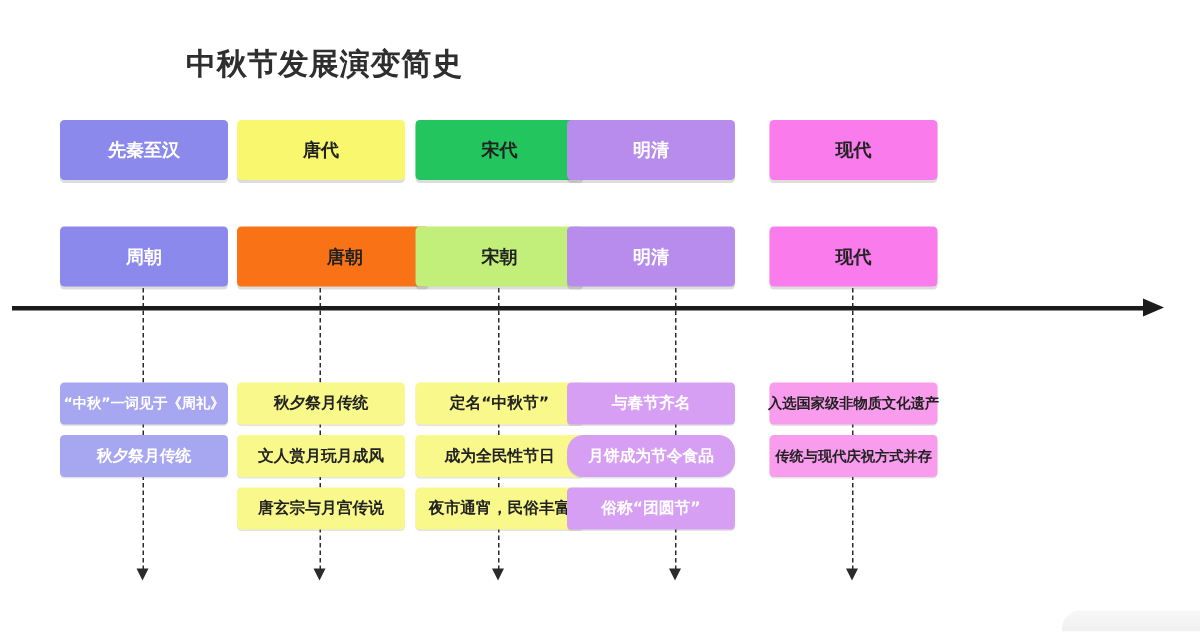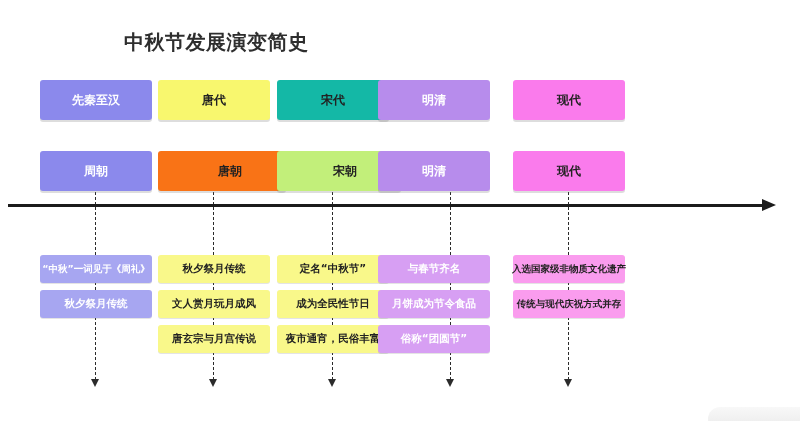--- a/index.html
+++ b/index.html
@@ -78,43 +78,43 @@
   <div class="dash-arrow ax1"></div>
   <div class="dash-arrow ax2"></div>
   <div class="dash-arrow ax3"></div>
   <div class="dash-arrow ax4"></div>
 
   <div class="axis"></div>
   <div class="axis-arrow"></div>
 
   <div class="era row-period x0 tw" style="background-color: rgb(139, 137, 236);">先秦至汉</div>
   <div class="era row-period x1 tb" style="background-color: rgb(248, 247, 110);">唐代</div>
-  <div class="era row-period x2 tb" style="background-color: #14b8a6; text-align: center;">宋代</div>
+  <div class="era row-period x2 tb" style="background-color: #22c55e; text-align: center;">宋代</div>
   <div class="era row-period x3 tw" style="background-color: rgb(183, 140, 236);">明清</div>
   <div class="era row-period x4 tb" style="background-color: rgb(250, 123, 236);">现代</div>
 
   <div class="era row-era x0 tw" style="background-color: rgb(139, 137, 236);">周朝</div>
   <div class="era row-era x1 tb" style="background-color: #f97316; padding-left: 16px;">唐朝</div>
-  <div class="era row-era x2 tb" style="background-color: rgb(194, 239, 122); padding-left: 12px;">宋朝</div>
+  <div class="era row-era x2 tb" style="background-color: rgb(194, 239, 122);">宋朝</div>
   <div class="era row-era x3 tw" style="background-color: rgb(183, 140, 236);">明清</div>
   <div class="era row-era x4 tb" style="background-color: rgb(250, 123, 236);">现代</div>
 
   <div class="detail long x0 r0 tw" style="background-color: rgb(167, 166, 241);">“中秋”一词见于《周礼》</div>
   <div class="detail x0 r1 tw" style="background-color: rgb(167, 166, 241);">秋夕祭月传统</div>
 
   <div class="detail x1 r0 tb" style="background-color: rgb(249, 248, 138);">秋夕祭月传统</div>
   <div class="detail x1 r1 tb" style="background-color: rgb(249, 248, 138);">文人赏月玩月成风</div>
   <div class="detail x1 r2 tb" style="background-color: rgb(249, 248, 138);">唐玄宗与月宫传说</div>
 
   <div class="detail x2 r0 tb" style="background-color: rgb(249, 248, 138);">定名“中秋节”</div>
   <div class="detail x2 r1 tb" style="background-color: rgb(249, 248, 138);">成为全民性节日</div>
   <div class="detail x2 r2 tb" style="background-color: rgb(249, 248, 138);">夜市通宵，民俗丰富</div>
 
   <div class="detail x3 r0 tw" style="background-color: rgb(215, 159, 243);">与春节齐名</div>
-  <div class="detail x3 r1 tw" style="background-color: rgb(215, 159, 243);">月饼成为节令食品</div>
+  <div class="detail x3 r1 tw" style="background-color: rgb(215, 159, 243); border-radius: 11px;">月饼成为节令食品</div>
   <div class="detail x3 r2 tw" style="background-color: rgb(215, 159, 243);">俗称“团圆节”</div>
 
   <div class="detail long x4 r0 tb" style="background-color: rgb(250, 156, 238);">入选国家级非物质文化遗产</div>
   <div class="detail long x4 r1 tb" style="background-color: rgb(250, 156, 238);">传统与现代庆祝方式并存</div>
 
   <div class="corner-chip"></div>
 
 </div>
 
 </body></html>

